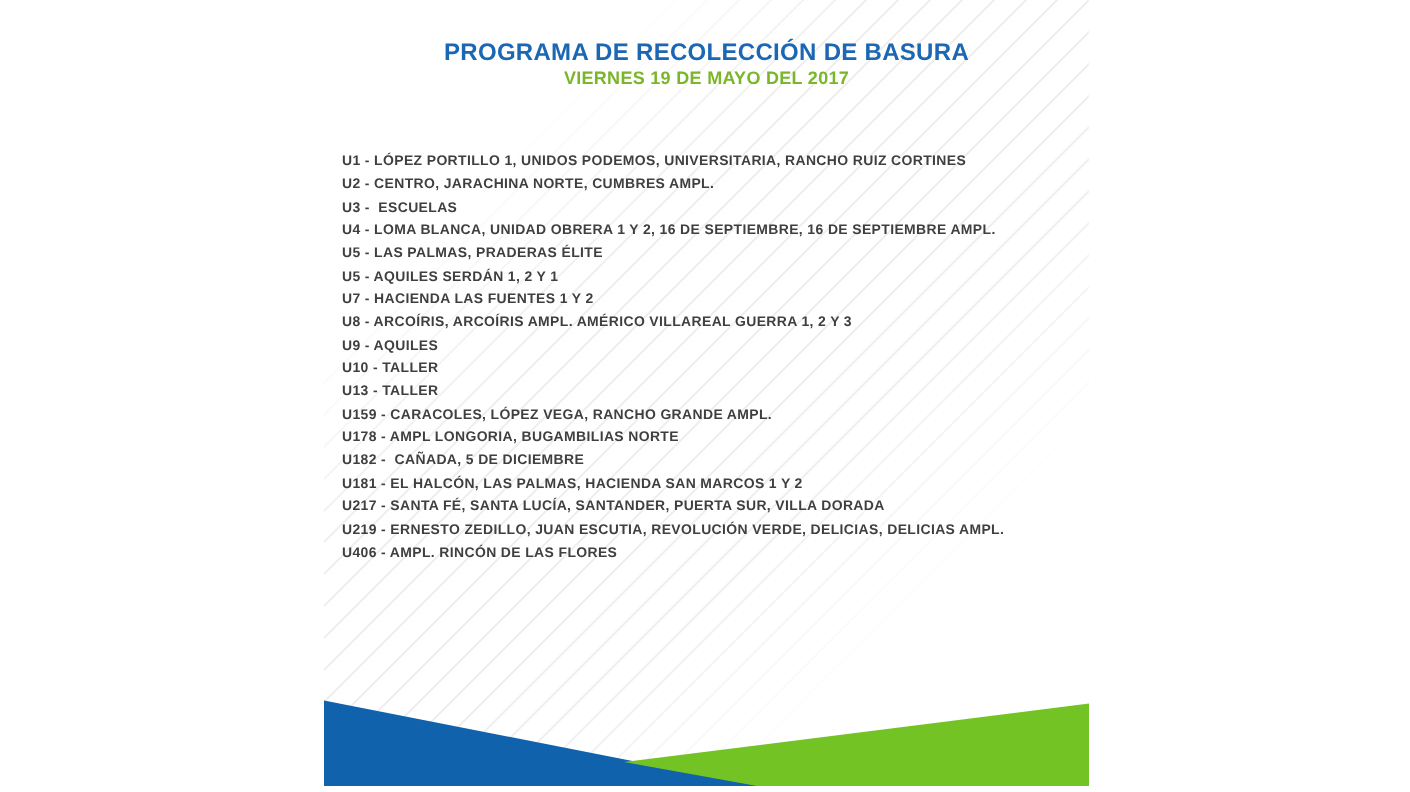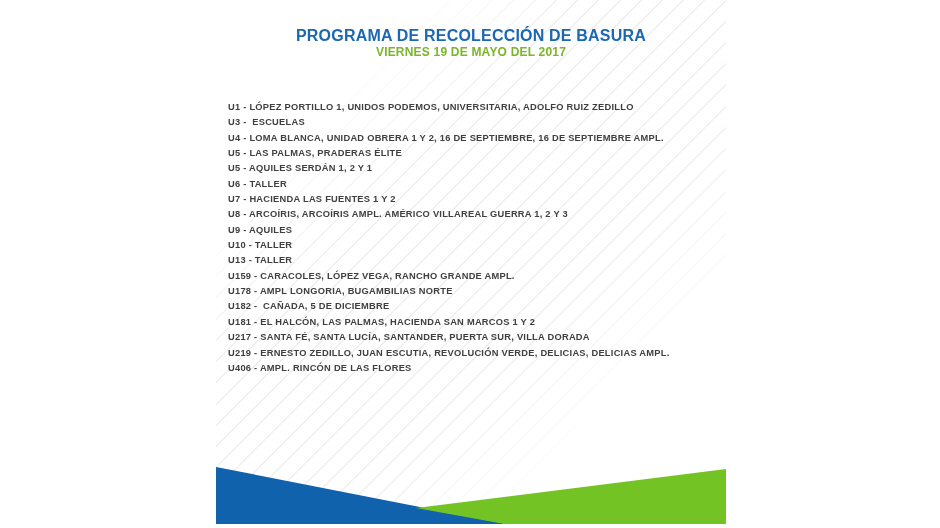--- a/index.html
+++ b/index.html
@@ -41,26 +41,26 @@
 <div class="page">
 
   <div class="hatch"></div>
 
   <div class="header">
     <div class="title">PROGRAMA DE RECOLECCIÓN DE BASURA</div>
     <div class="subtitle">VIERNES 19 DE MAYO DEL 2017</div>
   </div>
 
   <div class="route-list">
-      <div class="route-row">U1 - LÓPEZ PORTILLO 1, UNIDOS PODEMOS, UNIVERSITARIA, ADOLFO RUIZ ZEDILLO</div>
+      <div class="route-row">U1 - LÓPEZ PORTILLO 1, UNIDOS PODEMOS, UNIVERSITARIA, RANCHO RUIZ CORTINES</div>
+      <div class="route-row">U2 - CENTRO, JARACHINA NORTE, CUMBRES AMPL.</div>
       <div class="route-row">U3 -  ESCUELAS</div>
       <div class="route-row">U4 - LOMA BLANCA, UNIDAD OBRERA 1 Y 2, 16 DE SEPTIEMBRE, 16 DE SEPTIEMBRE AMPL.</div>
       <div class="route-row">U5 - LAS PALMAS, PRADERAS ÉLITE</div>
       <div class="route-row">U5 - AQUILES SERDÁN 1, 2 Y 1</div>
-      <div class="route-row">U6 - TALLER</div>
       <div class="route-row">U7 - HACIENDA LAS FUENTES 1 Y 2</div>
       <div class="route-row">U8 - ARCOÍRIS, ARCOÍRIS AMPL. AMÉRICO VILLAREAL GUERRA 1, 2 Y 3</div>
       <div class="route-row">U9 - AQUILES</div>
       <div class="route-row">U10 - TALLER</div>
       <div class="route-row">U13 - TALLER</div>
       <div class="route-row">U159 - CARACOLES, LÓPEZ VEGA, RANCHO GRANDE AMPL.</div>
       <div class="route-row">U178 - AMPL LONGORIA, BUGAMBILIAS NORTE</div>
       <div class="route-row">U182 -  CAÑADA, 5 DE DICIEMBRE</div>
       <div class="route-row">U181 - EL HALCÓN, LAS PALMAS, HACIENDA SAN MARCOS 1 Y 2</div>
       <div class="route-row">U217 - SANTA FÉ, SANTA LUCÍA, SANTANDER, PUERTA SUR, VILLA DORADA</div>

